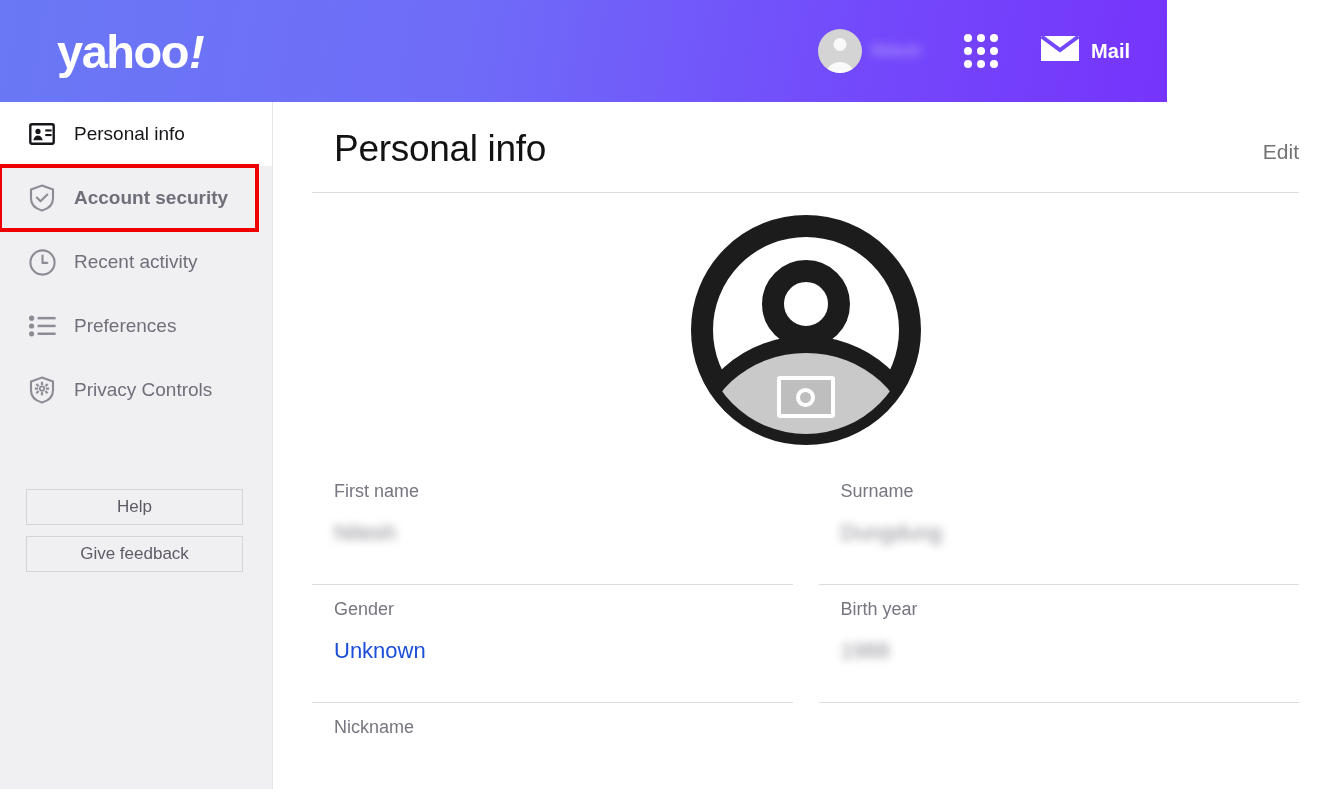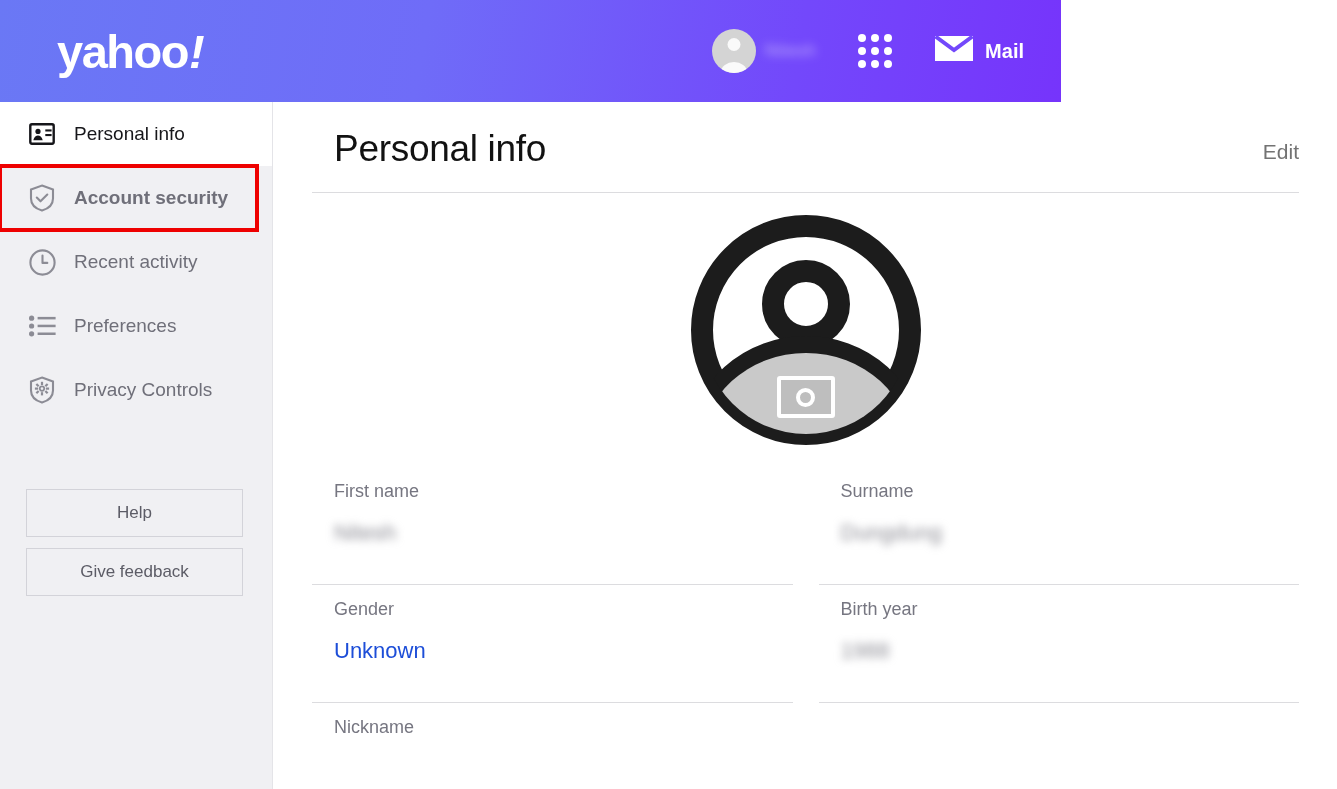--- a/index.html
+++ b/index.html
@@ -8,21 +8,21 @@
     height: 789px;
     overflow: hidden;
     background: #ffffff;
     font-family: "Liberation Sans", sans-serif;
   }
 
   
   .header {
     position: absolute;
     top: 0; left: 0;
-    width: 1061px;
+    width: 1167px;
     height: 102px;
     background: linear-gradient(100deg, #6a78f5 0%, #6f6cf8 40%, #7348fb 75%, #7634fb 100%);
     display: flex;
     align-items: center;
   }
   .logo {
     margin-left: 57px;
     color: #ffffff;
     font-size: 47px;
     font-weight: bold;
@@ -144,21 +144,21 @@
   }
 
   .side-buttons {
     position: absolute;
     left: 26px;
     top: 387px;
     width: 217px;
   }
   .side-btn {
     width: 217px;
-    height: 48px;
+    height: 36px;
     border: 1px solid #d3d3d9;
     background: transparent;
     color: #5c5c66;
     font-size: 17px;
     font-family: "Liberation Sans", sans-serif;
     display: flex;
     align-items: center;
     justify-content: center;
     cursor: pointer;
   }

